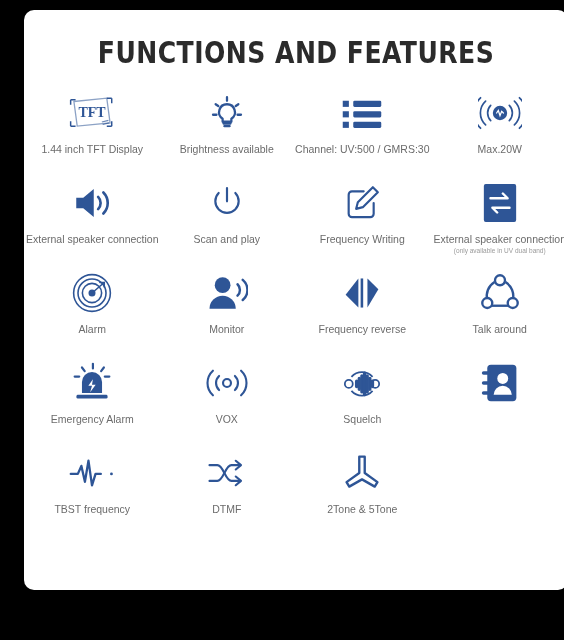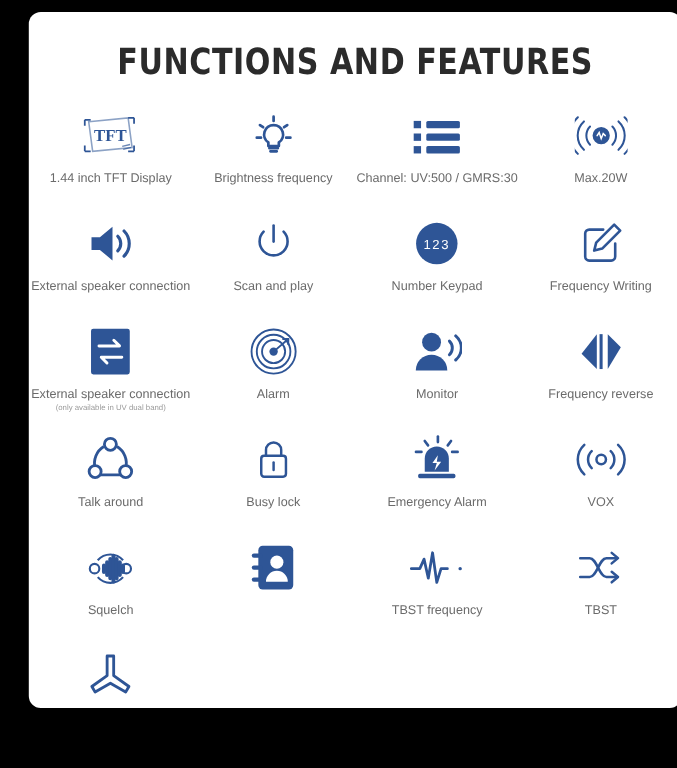--- a/index.html
+++ b/index.html
@@ -92,21 +92,21 @@
         <div class="lab">1.44 inch TFT Display</div>
       </div>
       <div class="cell">
         <div class="ico">
           <svg width="42" height="42" viewBox="0 0 48 48" fill="none" stroke="#2e5596" stroke-width="2.6" stroke-linecap="round" stroke-linejoin="round">
             <path d="M24 14 a9 9 0 0 1 5 16.5 V34 h-10 v-3.5 A9 9 0 0 1 24 14 Z"></path>
             <path d="M20 36 h8 M21 39 h6"></path>
             <path d="M24 6 v4 M11 14 l3 2 M37 14 l-3 2 M8 26 h4 M36 26 h4"></path>
           </svg>
         </div>
-        <div class="lab">Brightness frequency</div>
+        <div class="lab">Brightness available</div>
       </div>
       <div class="cell">
         <div class="ico">
           <svg width="42" height="36" viewBox="0 0 48 40">
             <rect x="2" y="6" width="7" height="7" fill="#2e5596"></rect>
             <rect x="14" y="6" width="32" height="7" rx="1.5" fill="#2e5596"></rect>
             <rect x="2" y="18" width="7" height="7" fill="#2e5596"></rect>
             <rect x="14" y="18" width="32" height="7" rx="1.5" fill="#2e5596"></rect>
             <rect x="2" y="30" width="7" height="7" fill="#2e5596"></rect>
             <rect x="14" y="30" width="32" height="7" rx="1.5" fill="#2e5596"></rect>
@@ -143,29 +143,20 @@
         <div class="ico">
           <svg width="40" height="40" viewBox="0 0 48 48" fill="none" stroke="#2e5596" stroke-width="2.6" stroke-linecap="round" stroke-linejoin="round">
             <path d="M24 6 v16"></path>
             <path d="M14 12 a14 14 0 1 0 20 0"></path>
           </svg>
         </div>
         <div class="lab">Scan and play</div>
       </div>
       <div class="cell">
         <div class="ico">
-          <svg width="40" height="40" viewBox="0 0 44 44">
-            <circle cx="22" cy="22" r="19" fill="#2e5596"></circle>
-            <text x="22" y="27" font-family="Liberation Sans,sans-serif" font-size="12" fill="#fff" text-anchor="middle" letter-spacing="1.5">123</text>
-          </svg>
-        </div>
-        <div class="lab">Number Keypad</div>
-      </div>
-      <div class="cell">
-        <div class="ico">
           <svg width="40" height="40" viewBox="0 0 48 48" fill="none" stroke="#2e5596" stroke-width="2.6" stroke-linecap="round" stroke-linejoin="round">
             <path d="M38 24 v13 a4 4 0 0 1-4 4 H12 a4 4 0 0 1-4-4 V14 a4 4 0 0 1 4-4 h14"></path>
             <path d="M37 5 l6 6 -18 18 -8 2 2-8 Z"></path>
           </svg>
         </div>
         <div class="lab">Frequency Writing</div>
       </div>
       <div class="cell">
         <div class="ico">
           <svg width="38" height="42" viewBox="0 0 40 44">
@@ -215,30 +206,20 @@
           <svg width="42" height="40" viewBox="0 0 46 44" fill="none" stroke="#2e5596" stroke-width="2.6">
             <path d="M17 10 a18 18 0 0 0-8 20"></path>
             <path d="M29 10 a18 18 0 0 1 8 20"></path>
             <path d="M13 36 h20"></path>
             <circle cx="23" cy="8" r="5.5" fill="#fff"></circle>
             <circle cx="9" cy="33" r="5.5" fill="#fff"></circle>
             <circle cx="37" cy="33" r="5.5" fill="#fff"></circle>
           </svg>
         </div>
         <div class="lab">Talk around</div>
-      </div>
-      <div class="cell">
-        <div class="ico">
-          <svg width="38" height="42" viewBox="0 0 48 48" fill="none" stroke="#2e5596" stroke-width="2.6" stroke-linecap="round" stroke-linejoin="round">
-            <rect x="11" y="20" width="26" height="22" rx="3"></rect>
-            <path d="M16 20 v-6 a8 8 0 0 1 16 0 v6"></path>
-            <path d="M24 27 v8"></path>
-          </svg>
-        </div>
-        <div class="lab">Busy lock</div>
       </div>
       <div class="cell">
         <div class="ico">
           <svg width="42" height="42" viewBox="0 0 46 46">
             <path d="M12 34 V22 a11 11 0 0 1 22 0 v12 Z" fill="#2e5596"></path>
             <path d="M24 19 l-5 7 h4 l-2 7 6-8 h-4 Z" fill="#fff"></path>
             <rect x="6" y="36" width="34" height="4" rx="1.5" fill="#2e5596"></rect>
             <g stroke="#2e5596" stroke-width="2.4" stroke-linecap="round">
               <path d="M24 2 v5"></path>
               <path d="M12 6 l3 4"></path>
@@ -305,21 +286,21 @@
       </div>
       <div class="cell">
         <div class="ico">
           <svg width="42" height="36" viewBox="0 0 48 40" fill="none" stroke="#2e5596" stroke-width="2.4" stroke-linecap="round" stroke-linejoin="round">
             <path d="M4 11 h9 c7 0 9 18 16 18 h10"></path>
             <path d="M4 29 h9 c7 0 9-18 16-18 h10"></path>
             <path d="M34 6 l6 5 -6 5"></path>
             <path d="M34 24 l6 5 -6 5"></path>
           </svg>
         </div>
-        <div class="lab">TBST</div>
+        <div class="lab">DTMF</div>
       </div>
       <div class="cell">
         <div class="ico">
           <svg width="42" height="40" viewBox="0 0 46 44" fill="none" stroke="#2e5596" stroke-width="2.6" stroke-linejoin="round">
             <path d="M20 4 h6 v18 l14 10 -3 5 -14-8 -14 8 -3-5 14-10 Z"></path>
           </svg>
         </div>
         <div class="lab">2Tone &amp; 5Tone</div>
       </div>
       <div class="cell empty"></div>

